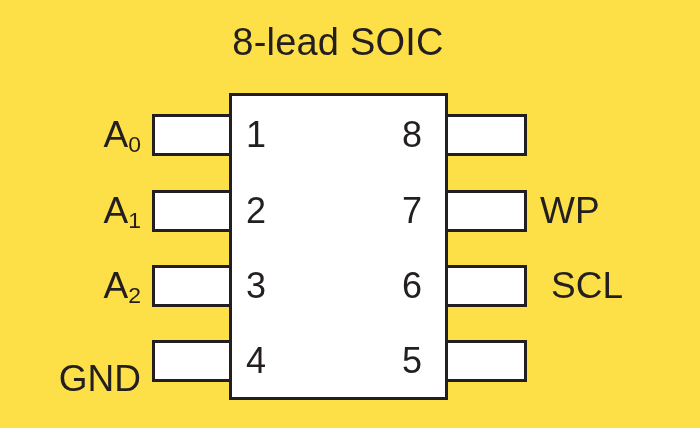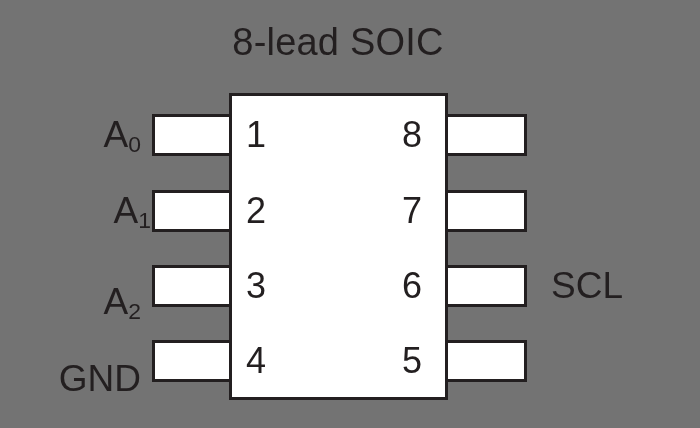--- a/index.html
+++ b/index.html
@@ -4,21 +4,21 @@
 <style>
   html, body {
     margin: 0;
     padding: 0;
     background: #ffffff;
   }
   #stage {
     position: relative;
     width: 700px;
     height: 428px;
-    background: #737373;
+    background: #fde047;
     overflow: hidden;
     font-family: "Liberation Sans", sans-serif;
     color: #231f20;
     text-decoration: underline;
   }
 
   
   #title {
     position: absolute;
     left: 0;
@@ -100,27 +100,28 @@
   <div class="lead left" style="top:114px;"></div>
   <div class="lead right" style="top:114px;"></div>
   <div class="pin-num left" style="top:114px;">1</div>
   <div class="pin-num right" style="top:114px;">8</div>
   <div class="sig left" style="top:114px;"><span>A</span><sub>0</sub></div>
 
   <div class="lead left" style="top:190px;"></div>
   <div class="lead right" style="top:190px;"></div>
   <div class="pin-num left" style="top:190px;">2</div>
   <div class="pin-num right" style="top:190px;">7</div>
-  <div class="sig left" style="top:190px;margin-left:10px;"><span>A</span><sub>1</sub></div>
+  <div class="sig left" style="top:190px;"><span>A</span><sub>1</sub></div>
+  <div class="sig right" style="top:190px;"><span>WP</span><sub></sub></div>
 
   <div class="lead left" style="top:265px;"></div>
   <div class="lead right" style="top:265px;"></div>
   <div class="pin-num left" style="top:265px;">3</div>
   <div class="pin-num right" style="top:265px;">6</div>
-  <div class="sig left" style="top:281px;"><span>A</span><sub>2</sub></div>
+  <div class="sig left" style="top:265px;"><span>A</span><sub>2</sub></div>
   <div class="sig right" style="top:265px;margin-left:11px;"><span>SCL</span><sub></sub></div>
 
   <div class="lead left" style="top:340px;"></div>
   <div class="lead right" style="top:340px;"></div>
   <div class="pin-num left" style="top:340px;">4</div>
   <div class="pin-num right" style="top:340px;">5</div>
   <div class="sig left" style="top:340px;margin-top:18px;"><span>GND</span><sub></sub></div>
 
 </div>
 

